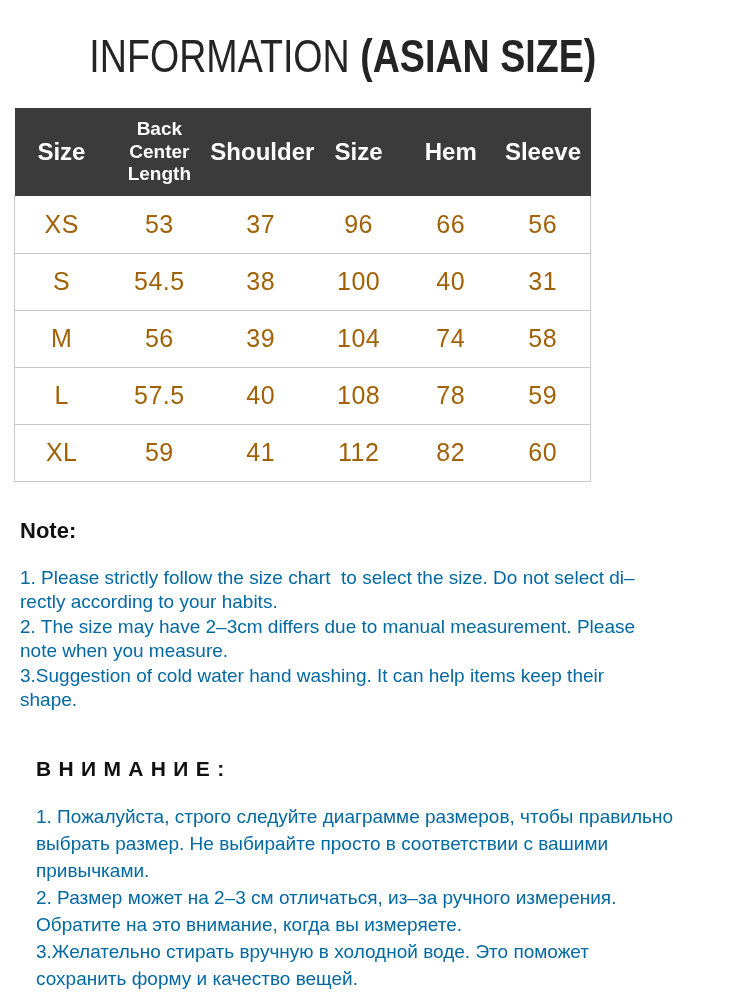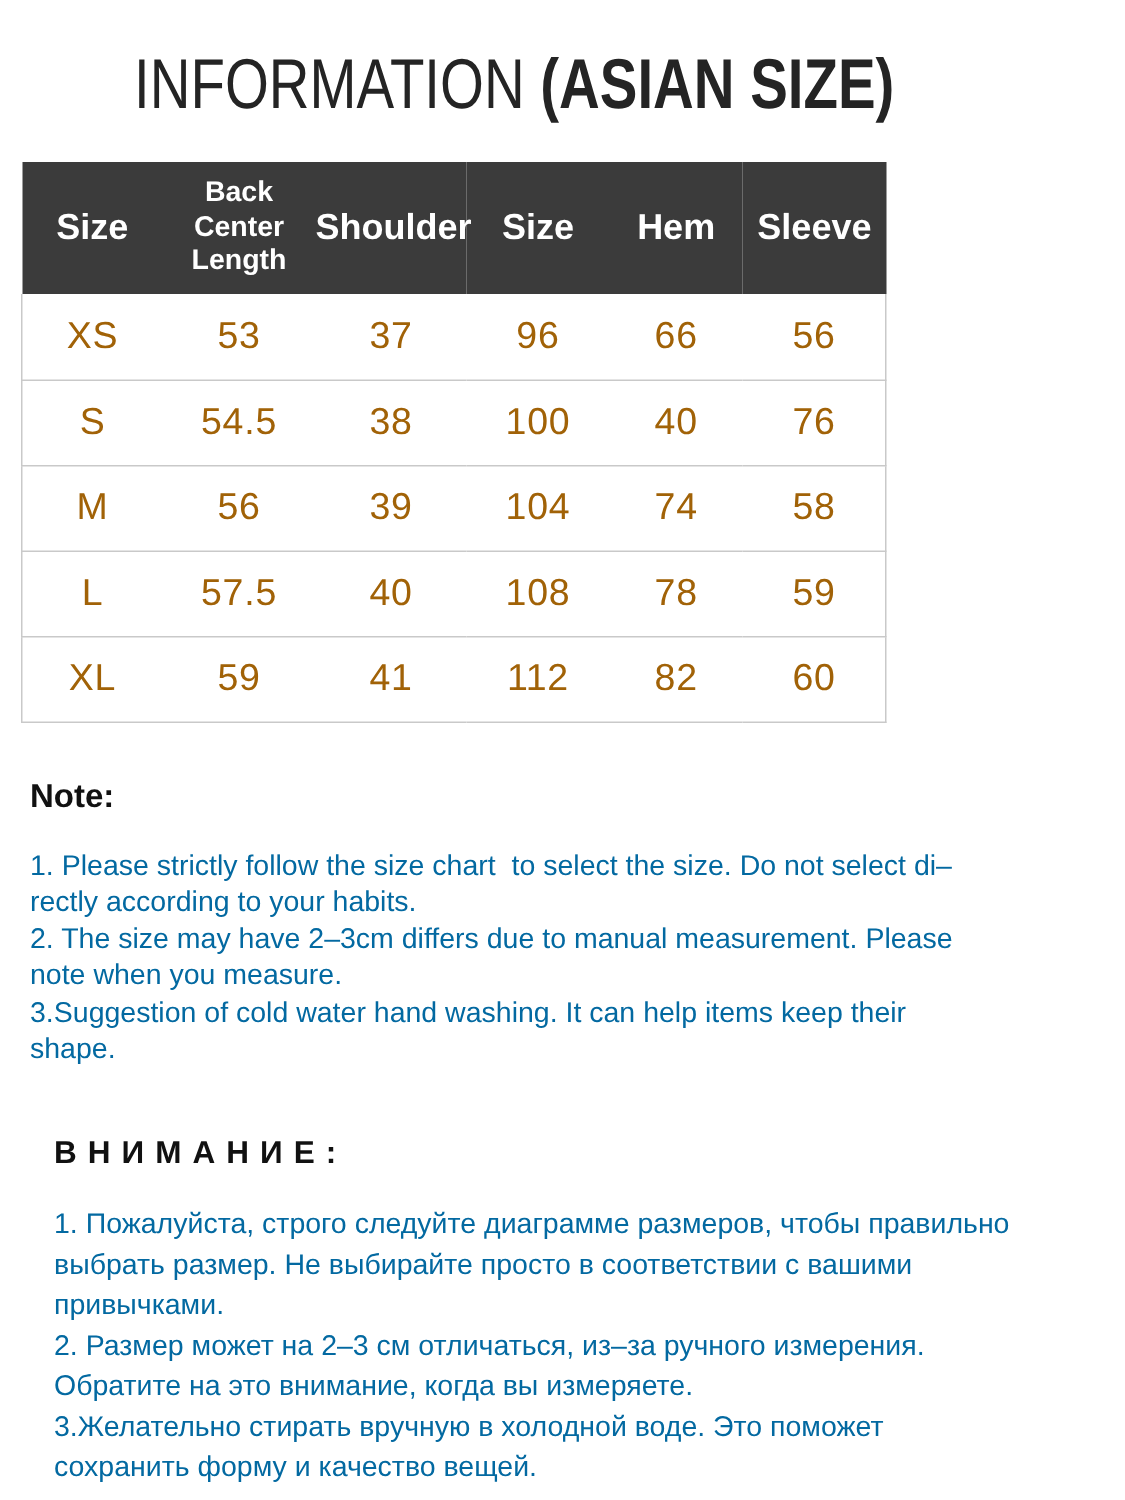--- a/index.html
+++ b/index.html
@@ -133,21 +133,21 @@
       <td>96</td>
       <td>66</td>
       <td>56</td>
     </tr>
     <tr>
       <td>S</td>
       <td>54.5</td>
       <td>38</td>
       <td>100</td>
       <td>40</td>
-      <td>76</td>
+      <td>31</td>
     </tr>
     <tr>
       <td>M</td>
       <td>56</td>
       <td>39</td>
       <td>104</td>
       <td>74</td>
       <td>58</td>
     </tr>
     <tr>

